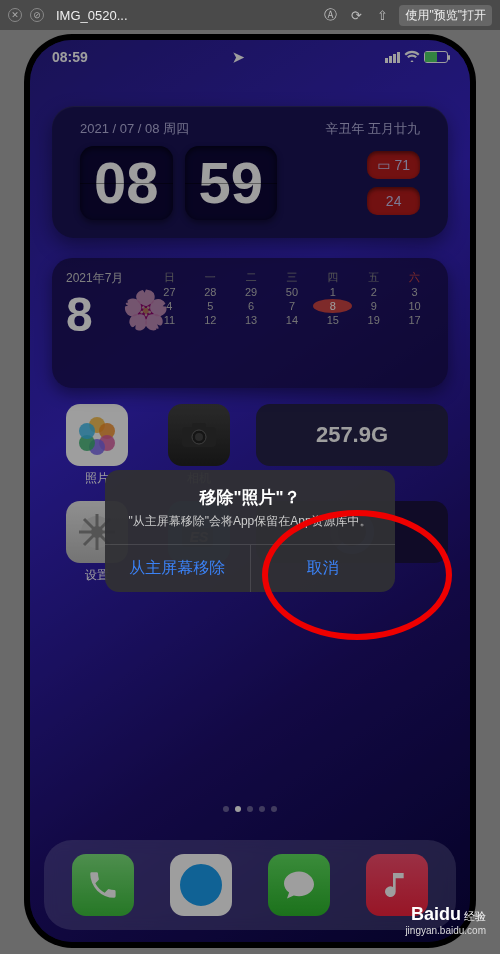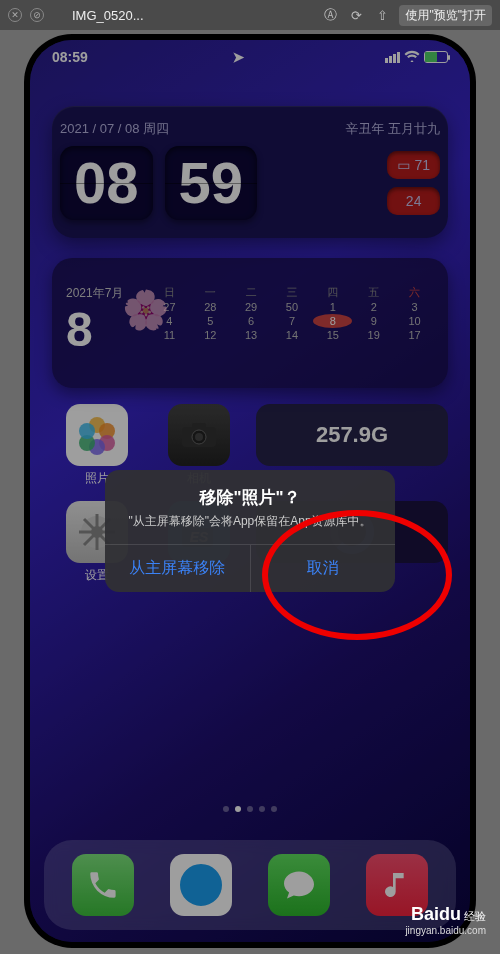--- a/index.html
+++ b/index.html
@@ -1,50 +1,50 @@
 <!DOCTYPE html>
 <html><head>
 <meta charset="utf-8">
 <style>
 * { margin: 0; padding: 0; box-sizing: border-box; font-family: -apple-system, "PingFang SC", sans-serif; }
 body { width: 500px; height: 954px; background: #6a6a6a; overflow: hidden; position: relative; }
 
 
 .mac-bar { height: 30px; background: #4a4a4a; display: flex; align-items: center; padding: 0 8px; gap: 8px; color: #ddd; font-size: 13px; }
 .mac-bar .circ { width: 14px; height: 14px; border-radius: 50%; border: 1px solid #888; display:flex;align-items:center;justify-content:center;font-size:9px;color:#aaa; }
-.mac-bar .title { flex: 1; color: #eee; font-weight: 500; margin-left: 20px; }
+.mac-bar .title { flex: 1; color: #eee; font-weight: 500; margin-left: 4px; }
 .mac-bar .ico { width: 18px; text-align: center; color: #bbb; }
 .mac-bar .btn { background: #666; padding: 2px 6px; border-radius: 4px; font-size: 12px; color: #eee; }
 
 
 .phone { position: absolute; left: 24px; top: 34px; width: 452px; height: 914px; background: #000; border-radius: 48px; padding: 6px; }
 .screen { width: 100%; height: 100%; border-radius: 42px; overflow: hidden; position: relative; background: linear-gradient(145deg,#2a1e8a 0%,#3826c8 35%,#1e0f6e 70%,#0a0540 100%); }
 .dim { position:absolute; inset:0; background:rgba(0,0,0,0.38); z-index:50; }
 
 
 .status { height: 30px; display:flex; justify-content:space-between; align-items:center; padding: 4px 22px 0; color:#fff; font-size:14px; font-weight:600; }
 .status .r { display:flex; gap:4px; align-items:center; }
 .sig { display:flex; gap:1px; align-items:flex-end; }
 .sig i { width:3px; background:#fff; }
 .sig i:nth-child(1){height:5px}.sig i:nth-child(2){height:7px}.sig i:nth-child(3){height:9px}.sig i:nth-child(4){height:11px}
 .batt { width:24px; height:12px; border:1px solid #fff; border-radius:3px; position:relative; }
 .batt::after{content:'';position:absolute;right:-3px;top:3px;width:2px;height:5px;background:#fff;border-radius:1px;}
 .batt i{display:block;height:100%;width:55%;background:#53d769;border-radius:1px;}
 
 
-.clockw { margin: 36px 22px 0; background:#1a1456; border-radius:22px; padding:14px 8px 18px; box-shadow:0 8px 20px rgba(0,0,0,0.4), inset 0 1px 1px rgba(255,255,255,0.1); }
+.clockw { margin: 36px 22px 0; background:#1a1456; border-radius:22px; padding:14px 28px 18px; box-shadow:0 8px 20px rgba(0,0,0,0.4), inset 0 1px 1px rgba(255,255,255,0.1); }
 .clockw .top { display:flex; justify-content:space-between; font-size:13px; color:#b8b5e0; }
 .clockw .mid { display:flex; align-items:center; gap:12px; margin-top:8px; }
 .flip { background:#0d0838; border-radius:14px; padding:8px 14px; font-size:58px; font-weight:700; color:#fff; line-height:1; box-shadow:inset 0 2px 6px rgba(0,0,0,0.6),0 3px 6px rgba(0,0,0,0.4); position:relative; }
 .flip::after{content:'';position:absolute;left:0;right:0;top:50%;height:1px;background:rgba(0,0,0,0.4);}
 .small-col { display:flex; flex-direction:column; gap:8px; margin-left:auto; }
 .small-box { background:#b91c1c; border-radius:10px; padding:6px 10px; font-size:14px; color:#c8c5ee; box-shadow:inset 0 2px 4px rgba(0,0,0,0.5); min-width:48px; text-align:center; }
 
 
-.calw { margin:20px 22px 0; background:rgba(20,12,60,0.7); border-radius:20px; padding:27px 14px; color:#ddd; display:flex; gap:14px; box-shadow:0 6px 16px rgba(0,0,0,0.4); height:130px; overflow:hidden; position:relative; }
+.calw { margin:20px 22px 0; background:rgba(20,12,60,0.7); border-radius:20px; padding:12px 14px; color:#ddd; display:flex; gap:14px; box-shadow:0 6px 16px rgba(0,0,0,0.4); height:130px; overflow:hidden; position:relative; }
 .calw .left { min-width:70px; }
 .calw .mon { font-size:12px; color:#ccc; }
 .calw .day { font-size:48px; font-weight:600; color:#fff; }
 .calw .grid { flex:1; font-size:11px; }
 .calw .gh, .calw .gr { display:grid; grid-template-columns:repeat(7,1fr); text-align:center; gap:2px; }
 .calw .gh span{color:#888;} .calw .gh span:last-child{color:#c44;}
 .calw .gr span{color:#bbb; padding:1px 0;}
 .calw .gr .today{background:#c44;border-radius:50%;color:#fff;}
 .flower { position:absolute; left:70px; top:30px; font-size:38px; opacity:0.7; }
 

